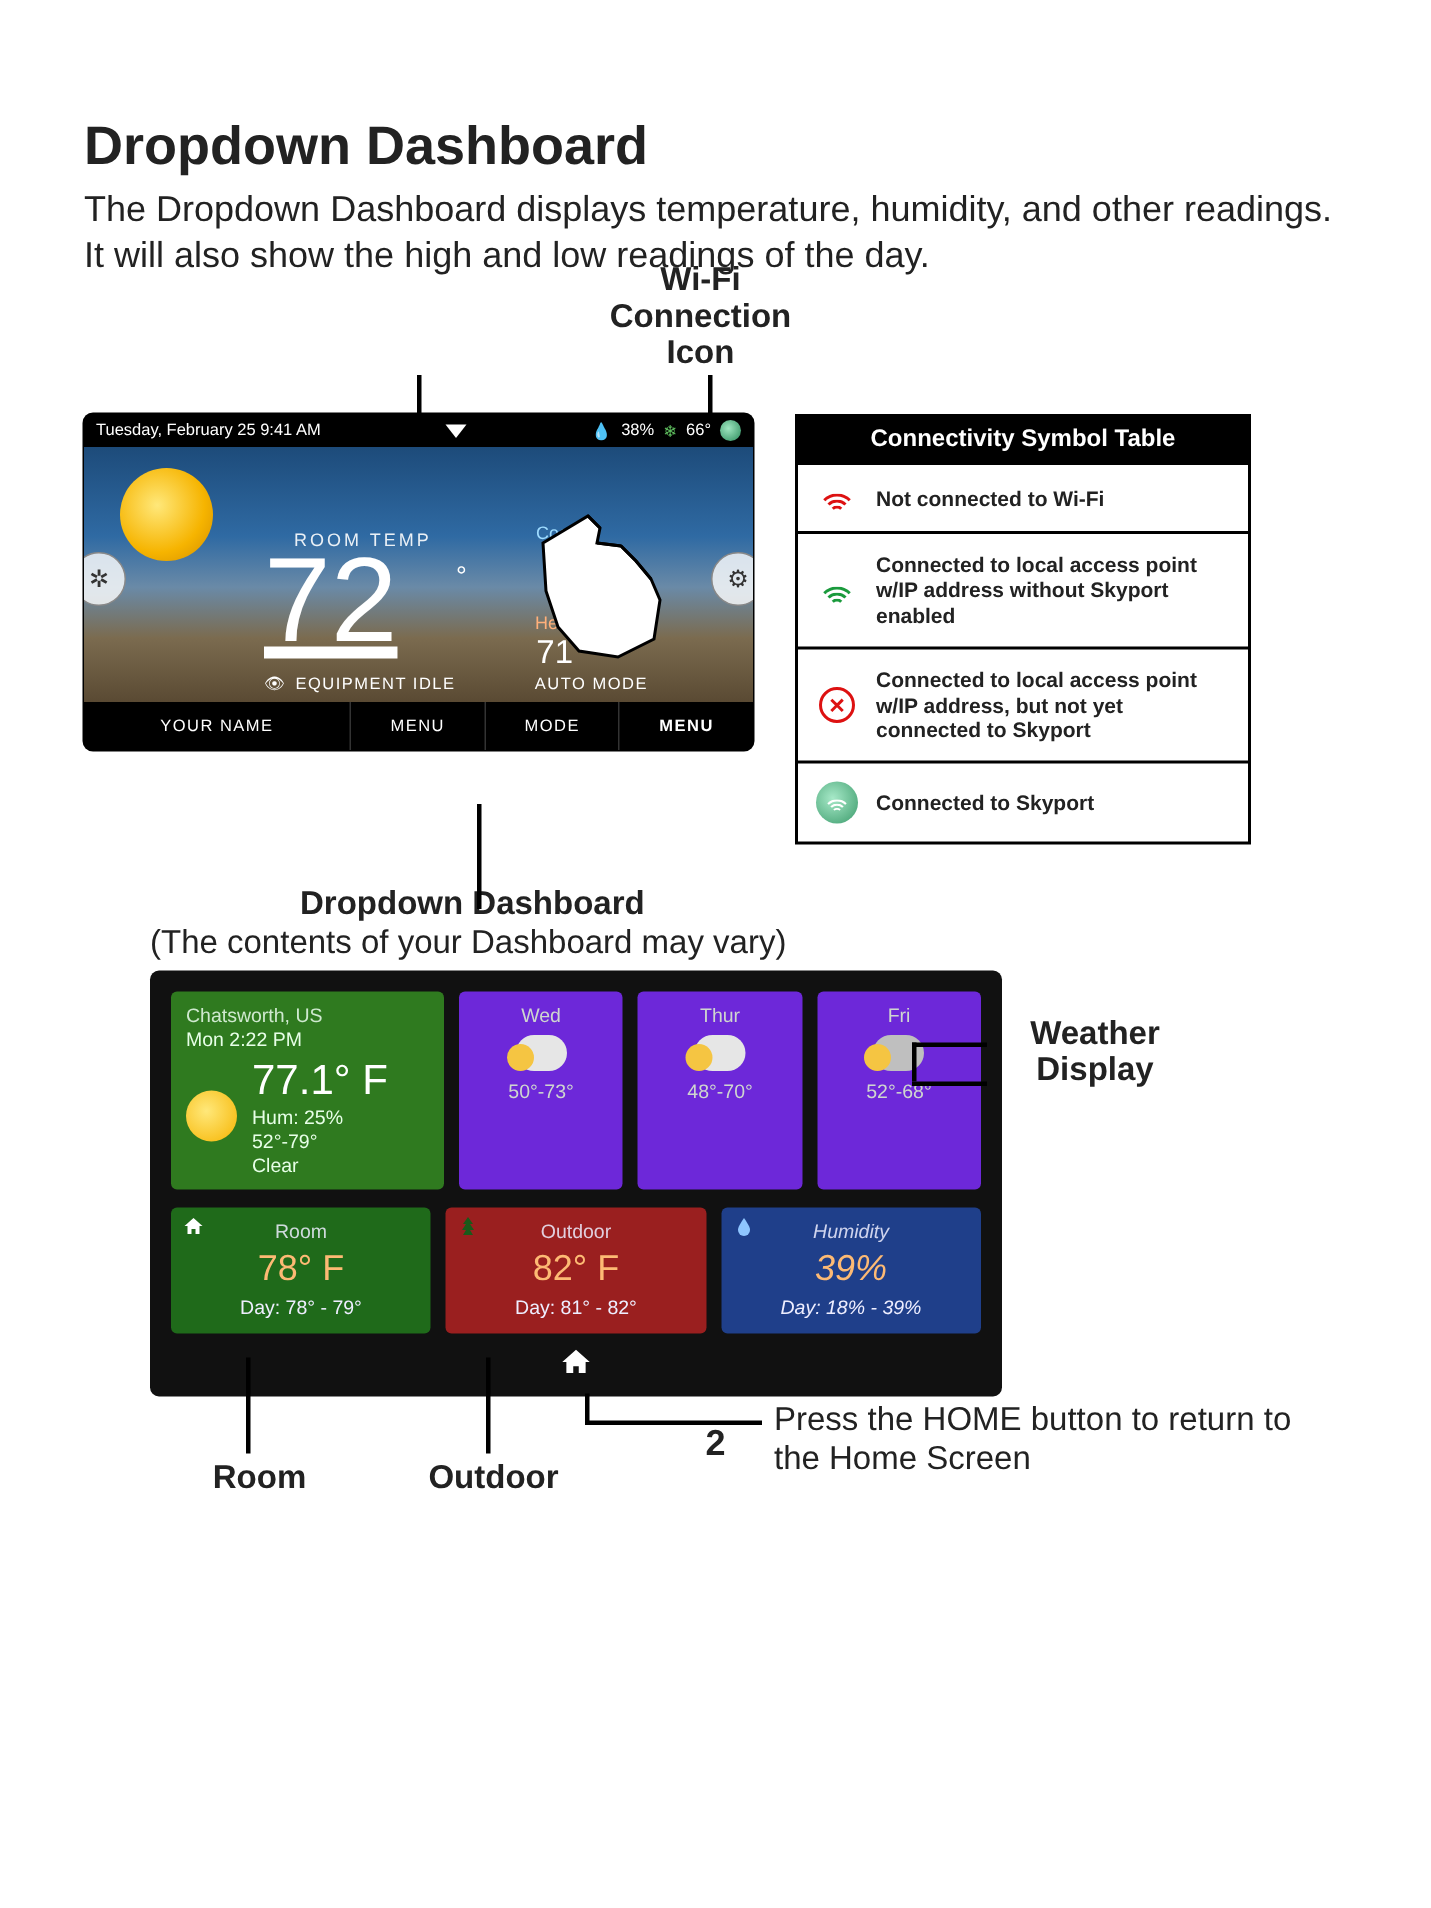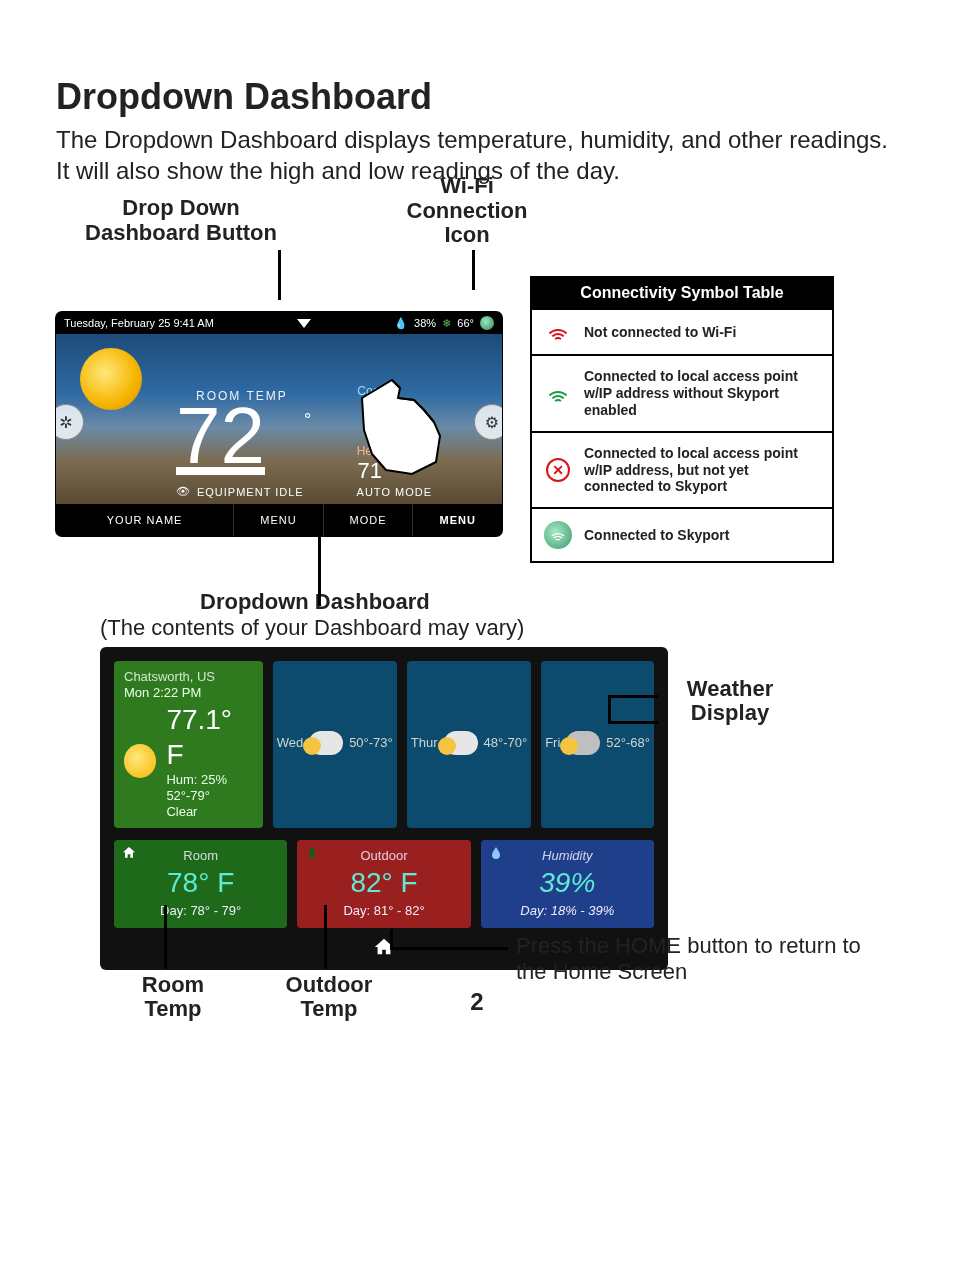--- a/index.html
+++ b/index.html
@@ -41,21 +41,20 @@
     position: relative;
     padding-top: 70px;
   }
   .thermo {
     width: 446px;
     border-radius: 6px;
     overflow: hidden;
     background: #000;
     box-shadow: 0 0 0 1px #000;
     position: relative;
-    margin-top: 36px;
   }
   .thermo .topbar {
     background: #000;
     color: #fff;
     font-size: 11px;
     padding: 4px 8px;
     display: flex;
     justify-content: space-between;
     align-items: center;
   }
@@ -176,37 +175,37 @@
     color:#cfd6cf; position:relative;
   }
   .weather-row{ display:flex; gap:10px; }
   .w-main{
     flex:1.6; background:#2f7a1f; border-radius:4px; padding:8px 10px; color:#e7ffe7;
     font-size:13px; line-height:1.25;
   }
   .w-main .city{color:#cfe9cf;}
   .w-main .big{font-size:28px;color:#fff;}
   .w-day{
-    flex:1; background:#0c4a6e; border-radius:4px; padding:8px 4px 12px 4px;
-    display:flex; flex-direction:row; align-items:center; gap:6px; font-size:13px;
+    flex:1; background:#6d28d9; border-radius:4px; padding:8px 4px 12px 4px;
+    display:flex; flex-direction:column; align-items:center; gap:6px; font-size:13px;
   }
   .w-day .cloud{
     width:34px;height:24px;border-radius:12px;background:#e6e6e6;position:relative;
   }
   .w-day .cloud::before{
     content:"";position:absolute;left:-6px;top:6px;width:18px;height:18px;border-radius:50%;
     background:#f5c542;
   }
   .tile-row{ display:flex; gap:10px; margin-top:12px; }
   .tile{
     flex:1; border-radius:4px; padding:8px 6px 10px 6px; text-align:center; position:relative;
     color:#eef; font-size:13px;
   }
   .tile .lbl{opacity:.85;}
-  .tile .big{font-size:28px;color:#5eead4;margin:4px 0;}
+  .tile .big{font-size:24px;color:#fdba74;margin:4px 0;}
   .tile-green{background:#1f6a1a;}
   .tile-red{background:#9a1f1f;}
   .tile-blue{background:#1f3f8a;font-style:italic;}
   .tile .corner{
     position:absolute; left:6px; top:4px; width:18px; height:18px; color:#fff;
     display:flex;align-items:center;justify-content:center;font-size:14px;
   }
   .home-icon{
     width:26px;height:22px;margin:8px auto 2px auto;color:#fff;
   }
@@ -222,21 +221,20 @@
 <div class="page">
 
 
   <h1 class="section">Dropdown Dashboard</h1>
   <p class="lead">The Dropdown Dashboard displays temperature, humidity, and other readings.  It will also show the high and low readings of the day.</p>
 
   <div class="row1">
 
     <div class="thermo-wrap">
 
-      <div class="callout-label" style="left:10px;top:-10px;width:230px;">Drop Down<br>Dashboard Button</div>
       <div class="callout-line" style="left:222px;top:44px;width:3px;height:50px;"></div>
 
       <div class="callout-label" style="left:336px;top:-32px;width:150px;">Wi-Fi<br>Connection<br>Icon</div>
       <div class="callout-line" style="left:416px;top:44px;width:3px;height:40px;"></div>
 
       <div class="thermo">
         <div class="topbar">
           <span>Tuesday, February 25 9:41 AM</span>
           <div style="flex:0 0 auto;margin:0 auto;">
             <div class="dd-arrow"></div>

